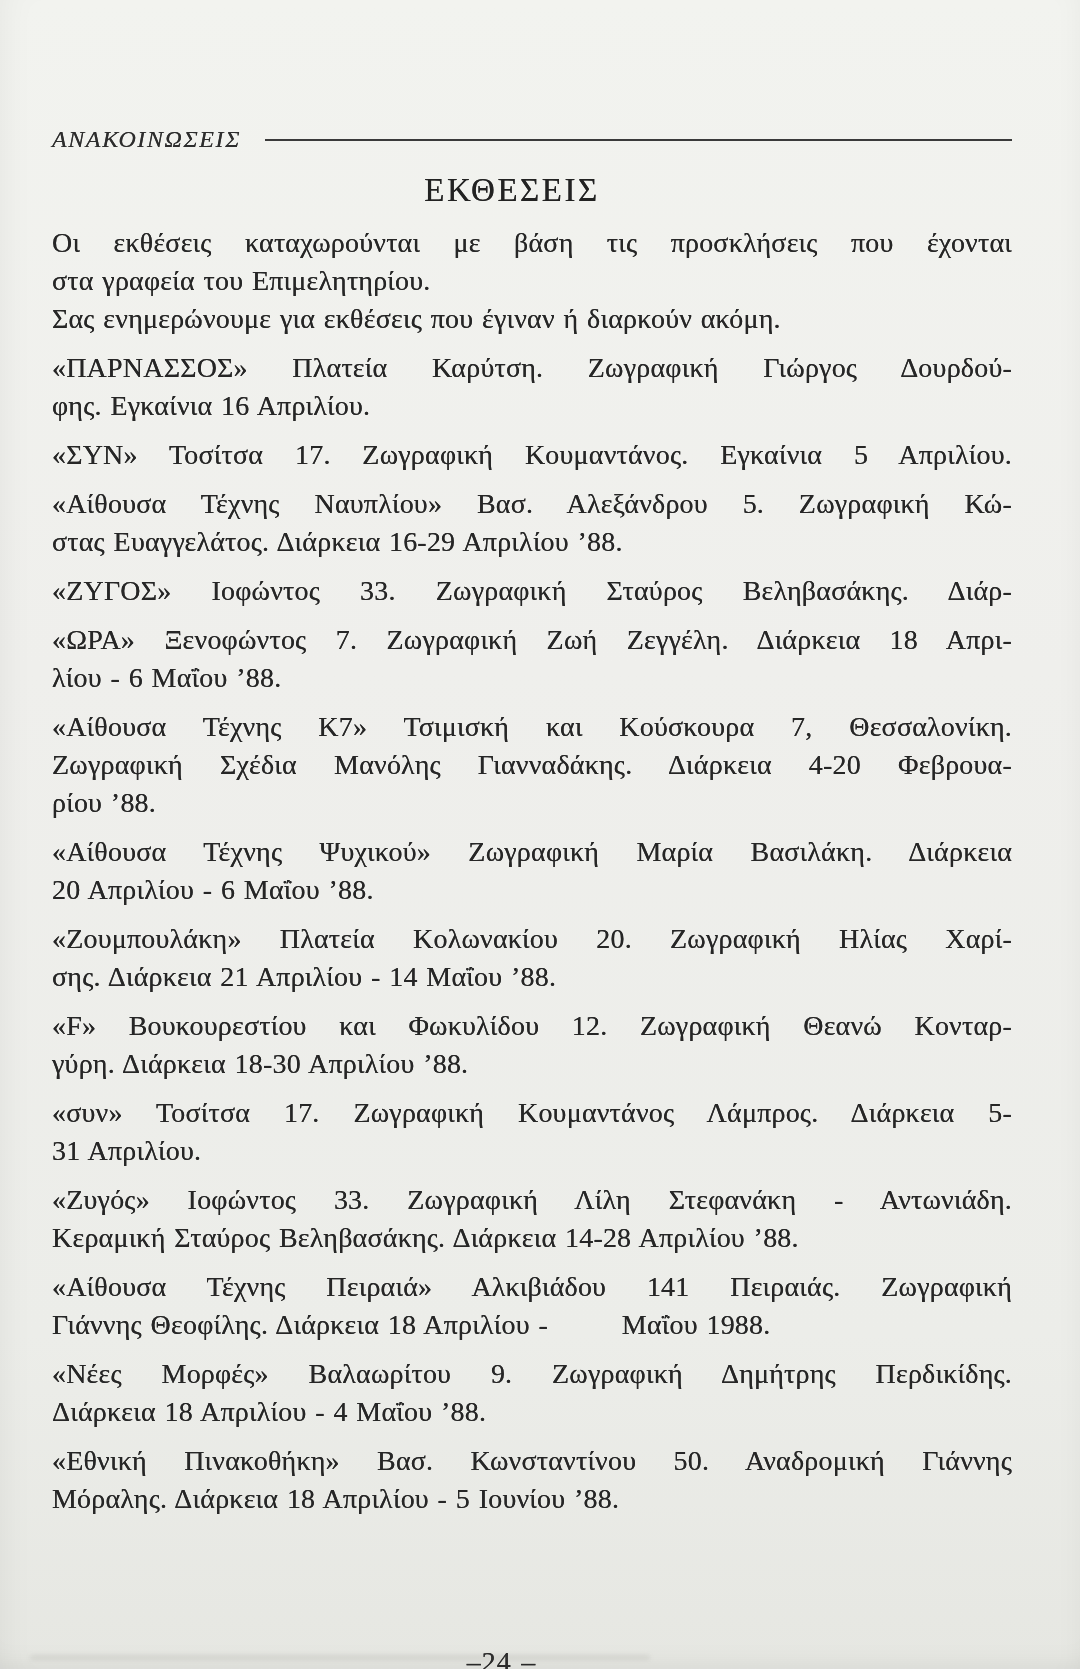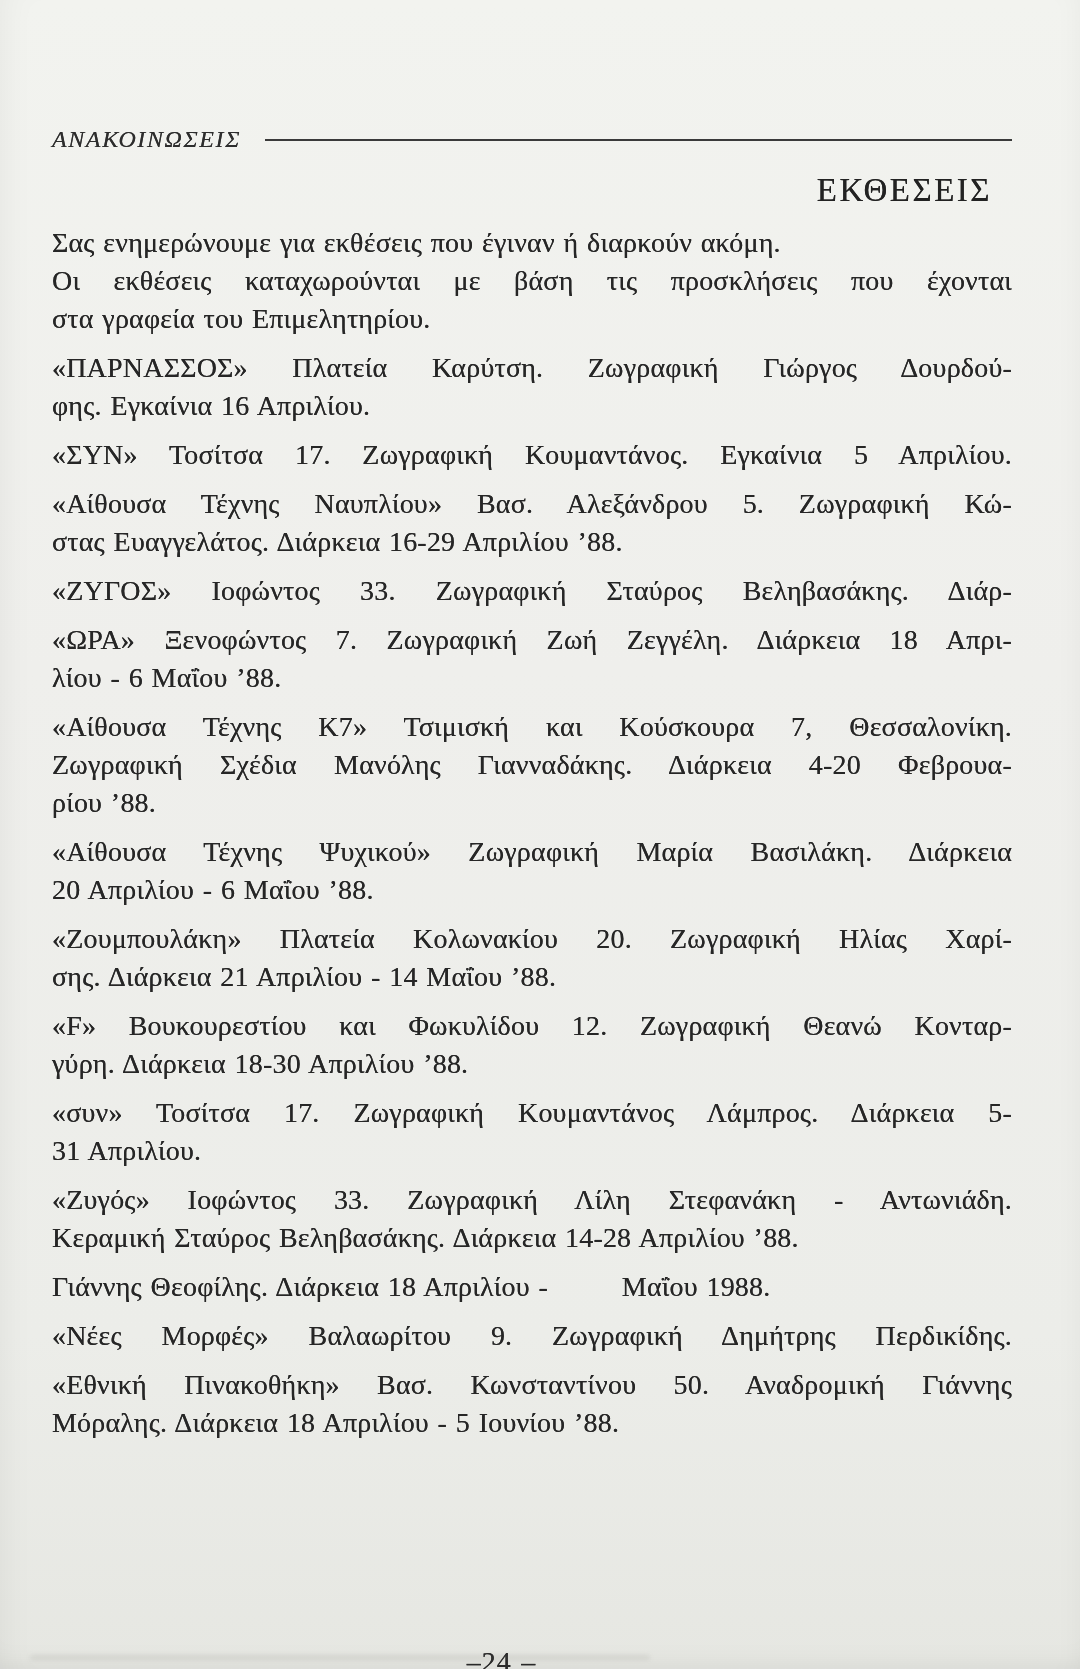--- a/index.html
+++ b/index.html
@@ -52,21 +52,21 @@
     flex: 1;
     height: 2px;
     background: #3a3a3a;
     margin-left: 24px;
     margin-top: 13px;
   }
   .title {
     margin: 20px 0 0;
     position: relative;
     left: -20px;
-    text-align: right;
+    text-align: center;
     font-size: 33px;
     line-height: 36px;
     font-weight: normal;
     letter-spacing: 2.5px;
     color: #222;
   }
   .body {
     margin-top: 16px;
     font-size: 28px;
     line-height: 38px;
@@ -104,27 +104,27 @@
 
   <div class="header-row">
     <span class="running-header">ΑΝΑΚΟΙΝΩΣΕΙΣ</span>
     <span class="header-rule"></span>
   </div>
 
   <h1 class="title">ΕΚΘΕΣΕΙΣ</h1>
 
   <div class="body">
 
-    <p class="para tight">
-      <span class="ln">Σας ενημερώνουμε για εκθέσεις που έγιναν ή διαρκούν ακόμη.</span>
-    </p>
-
     <p class="para pfirst">
       <span class="ln j">Οι εκθέσεις καταχωρούνται με βάση τις προσκλήσεις που έχονται</span>
       <span class="ln">στα γραφεία του Επιμελητηρίου.</span>
+    </p>
+
+    <p class="para tight">
+      <span class="ln">Σας ενημερώνουμε για εκθέσεις που έγιναν ή διαρκούν ακόμη.</span>
     </p>
 
     <p class="para">
       <span class="ln j">«ΠΑΡΝΑΣΣΟΣ» Πλατεία Καρύτση. Ζωγραφική Γιώργος Δουρδού-</span>
       <span class="ln">φης. Εγκαίνια 16 Απριλίου.</span>
     </p>
 
     <p class="para">
       <span class="ln j">«ΣΥΝ» Τοσίτσα 17. Ζωγραφική Κουμαντάνος. Εγκαίνια 5 Απριλίου.</span>
     </p>
@@ -168,25 +168,27 @@
       <span class="ln j">«συν» Τοσίτσα 17. Ζωγραφική Κουμαντάνος Λάμπρος. Διάρκεια 5-</span>
       <span class="ln">31 Απριλίου.</span>
     </p>
 
     <p class="para">
       <span class="ln j">«Ζυγός» Ιοφώντος 33. Ζωγραφική Λίλη Στεφανάκη - Αντωνιάδη.</span>
       <span class="ln">Κεραμική Σταύρος Βεληβασάκης. Διάρκεια 14-28 Απριλίου ’88.</span>
     </p>
 
     <p class="para">
+      <span class="ln j">«Αίθουσα Τέχνης Πειραιά» Αλκιβιάδου 141 Πειραιάς. Ζωγραφική</span>
       <span class="ln">Γιάννης Θεοφίλης. Διάρκεια 18 Απριλίου -    Μαΐου 1988.</span>
     </p>
 
     <p class="para">
       <span class="ln j">«Νέες Μορφές» Βαλαωρίτου 9. Ζωγραφική Δημήτρης Περδικίδης.</span>
+      <span class="ln">Διάρκεια 18 Απριλίου - 4 Μαΐου ’88.</span>
     </p>
 
     <p class="para">
       <span class="ln j">«Εθνική Πινακοθήκη» Βασ. Κωνσταντίνου 50. Αναδρομική Γιάννης</span>
       <span class="ln">Μόραλης. Διάρκεια 18 Απριλίου - 5 Ιουνίου ’88.</span>
     </p>
 
   </div>
 
   <div class="footer">–24 –</div>

